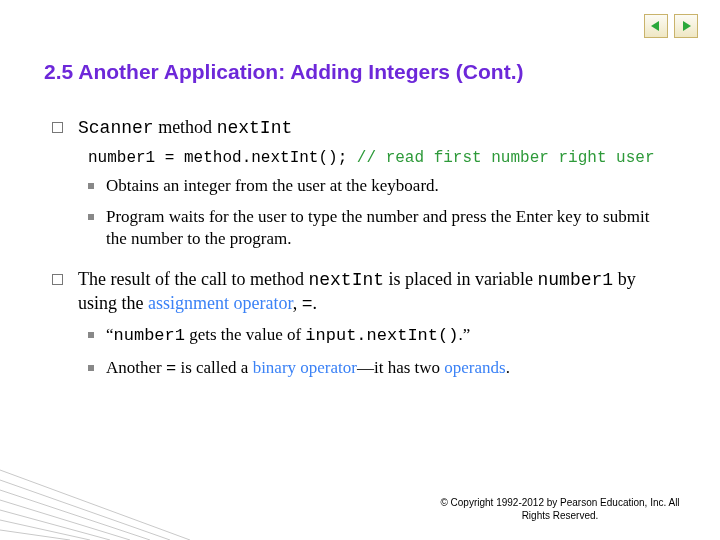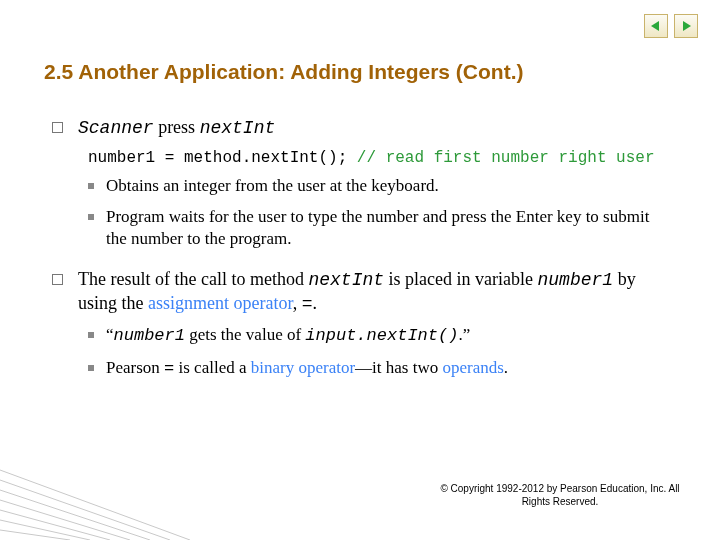--- a/index.html
+++ b/index.html
@@ -29,21 +29,21 @@
     cursor: pointer;
   }
   .nav-btn svg { display: block; }
   .heading {
     position: absolute;
     top: 60px;
     left: 44px;
     font-family: Arial, Helvetica, sans-serif;
     font-weight: bold;
     font-size: 21px;
-    color: #a16207;
+    color: #6d28d9;
   }
   .content {
     position: absolute;
     top: 116px;
     left: 52px;
     right: 52px;
     font-size: 18px;
     line-height: 1.28;
     color: #000;
   }
@@ -76,26 +76,26 @@
   }
   .l2::before {
     content: "";
     position: absolute;
     left: 36px;
     top: 8px;
     width: 6px;
     height: 6px;
     background: #888;
   }
-  .mono { font-family: "Courier New", Courier, monospace; font-style: italic; }
+  .mono { font-family: "Courier New", Courier, monospace; }
   .keyword { color: #3b82f6; }
   .spacer-mid { height: 8px; }
   .copyright {
     position: absolute;
-    bottom: 32px;
+    bottom: 18px;
     right: 40px;
     width: 240px;
     font-family: Verdana, Geneva, sans-serif;
     font-size: 10px;
     color: #000;
     text-align: center;
     line-height: 1.3;
   }
   .corner-lines {
     position: absolute;
@@ -120,42 +120,42 @@
       <polygon points="3,1 3,11 11,6" fill="#2aa83a"></polygon>
     </svg>
   </div>
 </div>
 
 <div class="heading">2.5  Another Application: Adding Integers (Cont.)</div>
 
 <div class="content">
 
   <div class="l1">
-    <span class="mono">Scanner</span><span> press </span><span class="mono">nextInt</span>
+    <span class="mono">Scanner</span><span> method </span><span class="mono">nextInt</span>
   </div>
 
   <div class="code-line">
     <span>number1 = method.nextInt(); </span><span class="green-comment">// read first number right user</span>
   </div>
 
   <div class="l2">Obtains an integer from the user at the keyboard.</div>
   <div class="l2">Program waits for the user to type the number and press the Enter key to submit the number to the program.</div>
 
   <div class="spacer-mid"></div>
 
   <div class="l1">
     <span>The result of the call to method </span><span class="mono">nextInt</span><span> is placed in variable </span><span class="mono">number1</span><span> by using the </span><span class="keyword">assignment operator</span><span>, </span><span class="mono">=</span><span>.</span>
   </div>
 
   <div class="l2">
     <span>“</span><span class="mono">number1</span><span> gets the value of </span><span class="mono">input.nextInt()</span><span>.”</span>
   </div>
 
   <div class="l2">
-    <span>Pearson </span><span class="mono">=</span><span> is called a </span><span class="keyword">binary operator</span><span>—it has two </span><span class="keyword">operands</span><span>.</span>
+    <span>Another </span><span class="mono">=</span><span> is called a </span><span class="keyword">binary operator</span><span>—it has two </span><span class="keyword">operands</span><span>.</span>
   </div>
 
 
 </div>
 
 <svg class="corner-lines" viewBox="0 0 190 80">
   <g stroke="#c9c9c9" stroke-width="1">
     <line x1="0" y1="10" x2="190" y2="80"></line>
     <line x1="0" y1="20" x2="170" y2="80"></line>
     <line x1="0" y1="30" x2="150" y2="80"></line>

